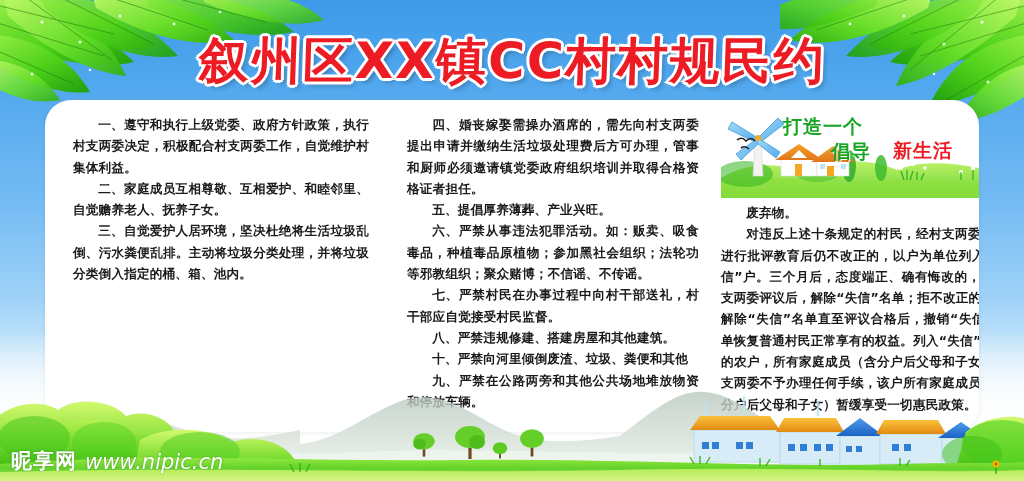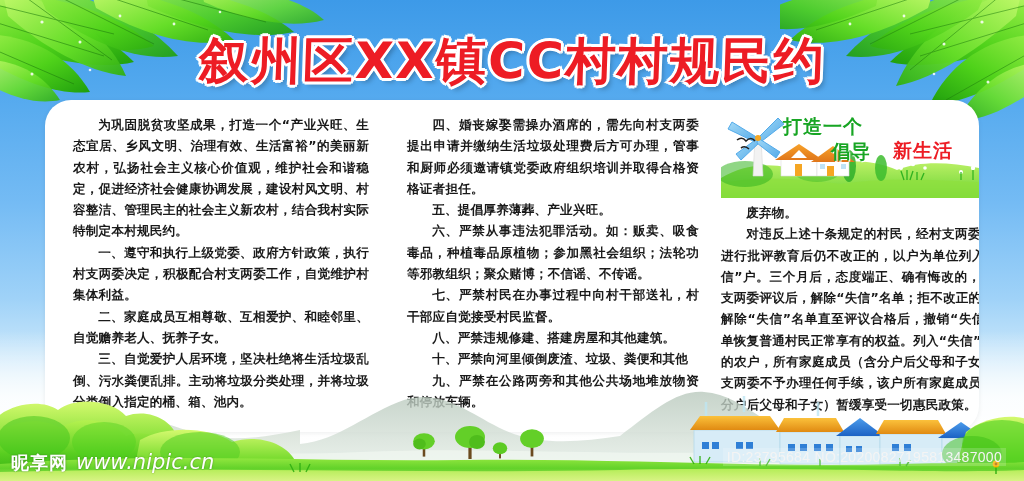--- a/index.html
+++ b/index.html
@@ -95,21 +95,21 @@
 
   
   #landscape{position:absolute;left:0;bottom:0;width:1024px;height:95px;overflow:hidden;}
 
   
   #wm-left{
     position:absolute;left:8px;bottom:8px;display:flex;align-items:flex-end;gap:5px;
     pointer-events:none;
   }
   #wm-left .cn{
-    font-size:18px;font-weight:bold;color:#ffffff;letter-spacing:1px;
+    font-size:21px;font-weight:bold;color:#ffffff;letter-spacing:1px;
     font-family:"DejaVu Sans","Liberation Sans",sans-serif;
     text-shadow:0 0 2px rgba(0,0,0,.35);
     line-height:1;
     padding:1px 3px;
   }
   #wm-left .url{
     font-size:21px;font-style:italic;font-weight:normal;color:#ffffff;
     font-family:"DejaVu Sans","Liberation Sans",sans-serif;
     text-shadow:0 0 2px rgba(0,0,0,.35);
     line-height:1;
@@ -203,21 +203,20 @@
     </g>
   </svg>
 
   <div id="title-wrap">
     <div id="title">叙州区XX镇CC村村规民约</div>
   </div>
 
   <div id="panel">
 
     <div class="col c1">
-      <p>为巩固脱贫攻坚成果，打造一个“产业兴旺、生态宜居、乡风文明、治理有效、生活富裕”的美丽新农村，弘扬社会主义核心价值观，维护社会和谐稳定，促进经济社会健康协调发展，建设村风文明、村容整洁、管理民主的社会主义新农村，结合我村实际特制定本村规民约。</p>
       <p>一、遵守和执行上级党委、政府方针政策，执行村支两委决定，积极配合村支两委工作，自觉维护村集体利益。</p>
       <p>二、家庭成员互相尊敬、互相爱护、和睦邻里、自觉赡养老人、抚养子女。</p>
       <p>三、自觉爱护人居环境，坚决杜绝将生活垃圾乱倒、污水粪便乱排。主动将垃圾分类处理，并将垃圾分类倒入指定的桶、箱、池内。</p>
     </div>
 
     <div class="col c2">
       <p>四、婚丧嫁娶需操办酒席的，需先向村支两委提出申请并缴纳生活垃圾处理费后方可办理，管事和厨师必须邀请镇党委政府组织培训并取得合格资格证者担任。</p>
       <p>五、提倡厚养薄葬、产业兴旺。</p>
       <p>六、严禁从事违法犯罪活动。如：贩卖、吸食毒品，种植毒品原植物；参加黑社会组织；法轮功等邪教组织；聚众赌博；不信谣、不传谣。</p>
       <p>七、严禁村民在办事过程中向村干部送礼，村干部应自觉接受村民监督。</p>
@@ -468,15 +467,14 @@
       <path d="M0 8 l0 -8" stroke="#2fae12" stroke-width="1.4" fill="none"></path>
       <circle cx="0" cy="-2" r="3.4" fill="#f7b500"></circle>
       <circle cx="0" cy="-2" r="1.4" fill="#b36b00"></circle>
     </g>
   </svg>
 
   <div id="wm-left">
     <span class="cn">昵享网</span>
     <span class="url">www.nipic.cn</span>
   </div>
-  <div id="wm-right">ID:23795684 NO:20200827195813487000</div>
 
 </div>
 
 </body></html>

